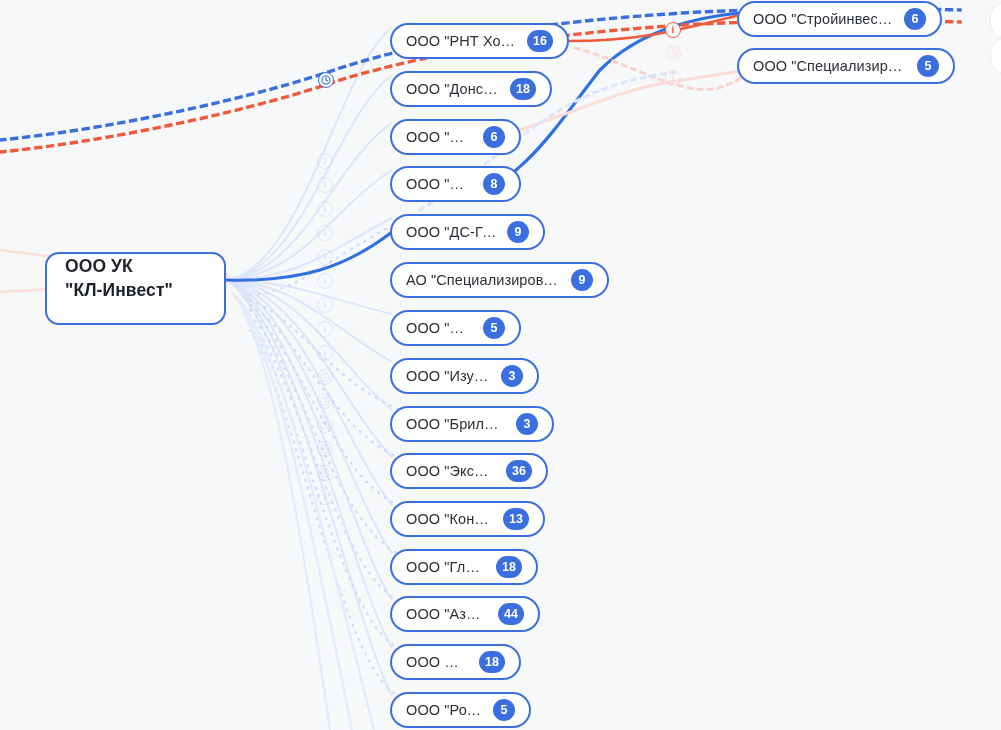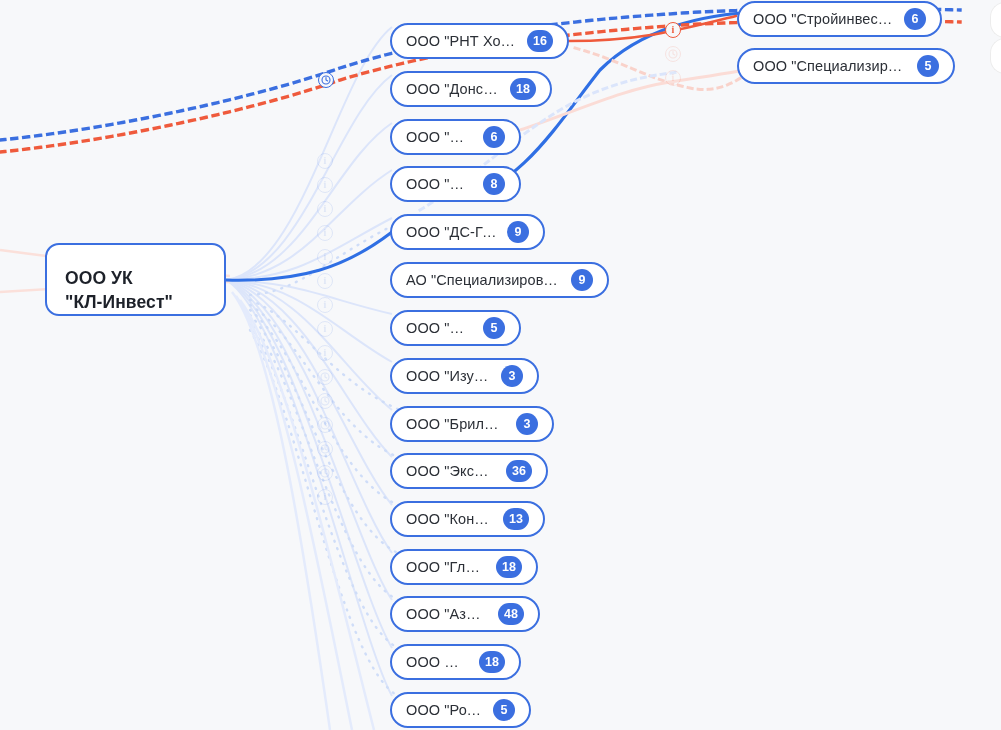--- a/index.html
+++ b/index.html
@@ -59,21 +59,22 @@
     display: flex;
     align-items: center;
     justify-content: center;
     flex: 0 0 auto;
   }
   .node.root {
     border-width: 2px;
     border-radius: 14px;
     height: 73px;
     padding: 0 18px;
-    align-items: flex-end;
+    align-items: flex-start;
+    margin-top: 9px;
   }
   .node.root .node-label {
     font-size: 17.5px;
     font-weight: 700;
     color: #1d2129;
     line-height: 24px;
     white-space: pre-line;
   }
   .marker {
     position: absolute;
@@ -221,21 +222,21 @@
       <div class="node" style="left: 390px; top: 501px; width: 155px;">
         <span class="node-label">ООО "Концепт…</span>
         <span class="node-badge">13</span>
       </div>
       <div class="node" style="left: 390px; top: 549px; width: 148px;">
         <span class="node-label">ООО "Глобус…</span>
         <span class="node-badge">18</span>
       </div>
       <div class="node" style="left: 390px; top: 596px; width: 150px;">
         <span class="node-label">ООО "Азбука…</span>
-        <span class="node-badge">48</span>
+        <span class="node-badge">44</span>
       </div>
       <div class="node" style="left: 390px; top: 644px; width: 131px;">
         <span class="node-label">ООО СЗ…</span>
         <span class="node-badge">18</span>
       </div>
       <div class="node" style="left: 390px; top: 692px; width: 141px;">
         <span class="node-label">ООО "Родник"</span>
         <span class="node-badge">5</span>
       </div>
       <div class="node" style="left: 737px; top: 1px; width: 205px;">

